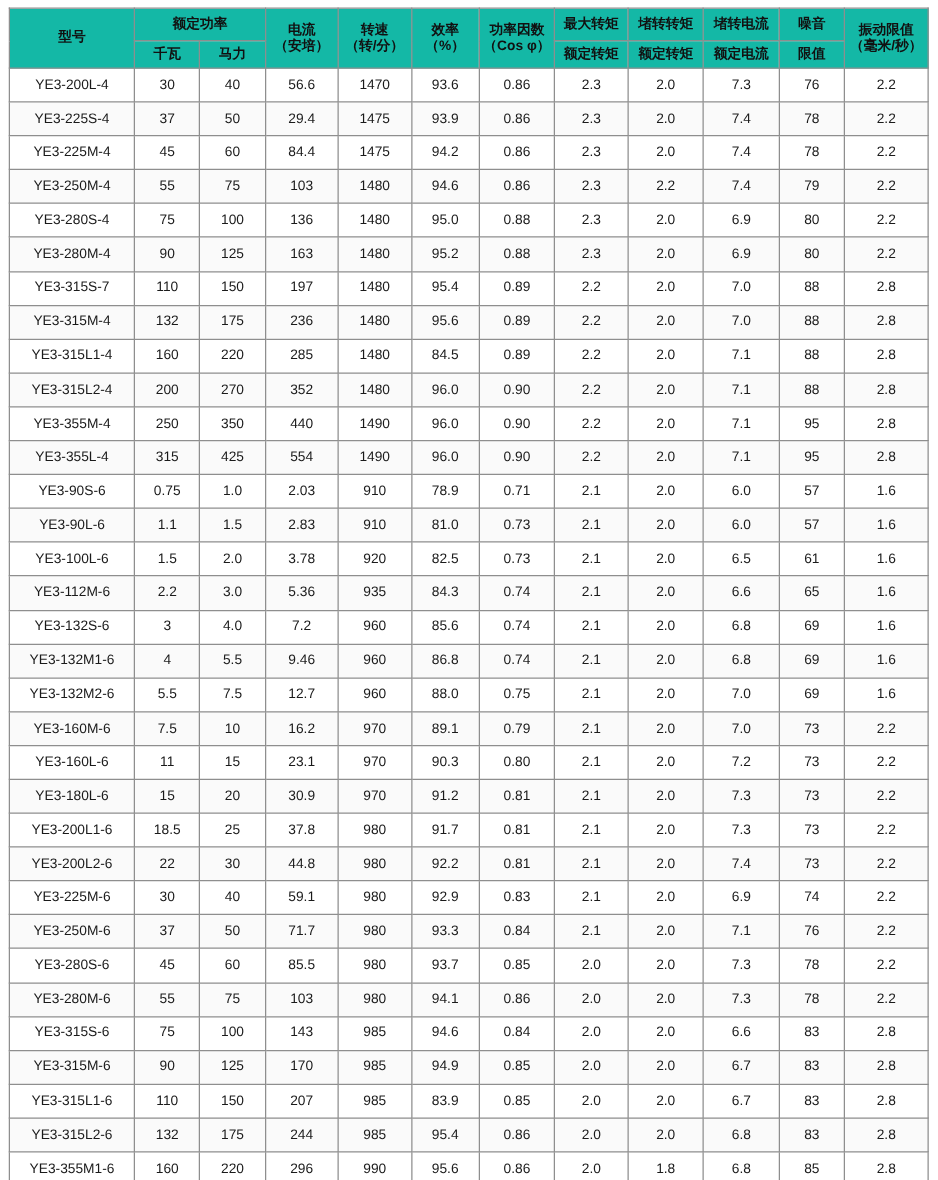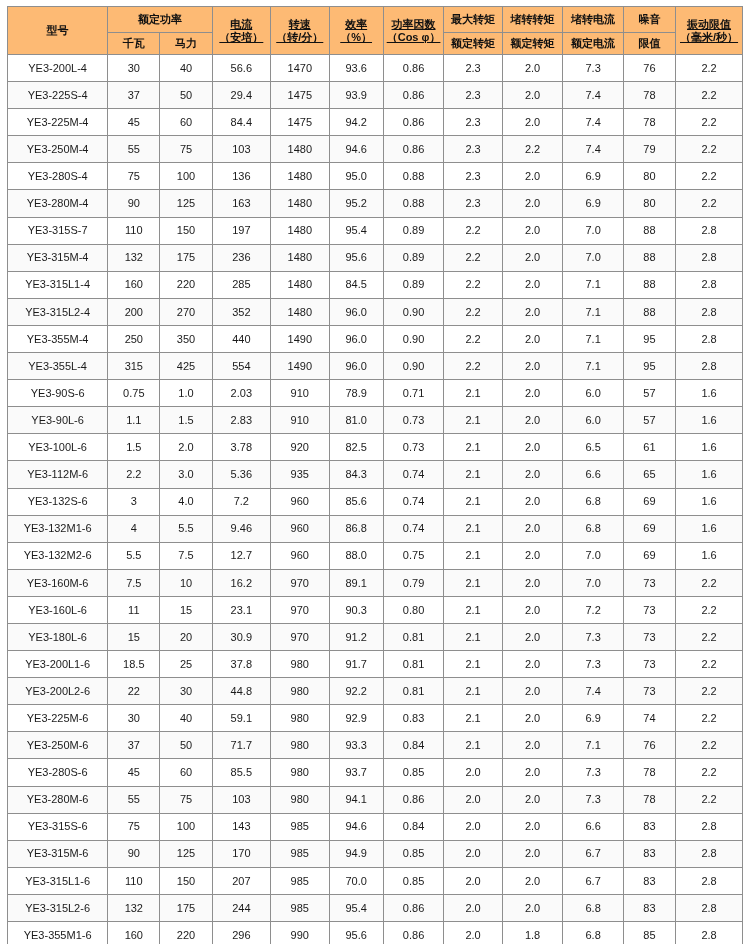--- a/index.html
+++ b/index.html
@@ -21,34 +21,33 @@
     font-size: 11px;
   }
   #spec-table th, #spec-table td {
     border: 1px solid #8e8e8e;
     text-align: center;
     vertical-align: middle;
     padding: 0;
     line-height: 1.15;
   }
   thead th {
-    background: #fdba74;
+    background: #14b8a6;
     font-weight: bold;
     font-size: 11px;
     color: #111;
   }
   .hdr-top {
     height: 26px;
   }
   .hdr-sub {
     height: 22px;
   }
   .hdr-two-line {
     line-height: 1.25;
-    text-decoration: underline;
   }
   tbody td {
     height: 26.1px;
     font-size: 11px;
     background: #ffffff;
   }
   tbody tr:nth-child(even) td {
     background: #fafafa;
   }
   .col-model { width: 96px; }
@@ -545,21 +544,21 @@
         <td>6.7</td>
         <td>83</td>
         <td>2.8</td>
       </tr>
       <tr>
         <td>YE3-315L1-6</td>
         <td>110</td>
         <td>150</td>
         <td>207</td>
         <td>985</td>
-        <td>70.0</td>
+        <td>83.9</td>
         <td>0.85</td>
         <td>2.0</td>
         <td>2.0</td>
         <td>6.7</td>
         <td>83</td>
         <td>2.8</td>
       </tr>
       <tr>
         <td>YE3-315L2-6</td>
         <td>132</td>

